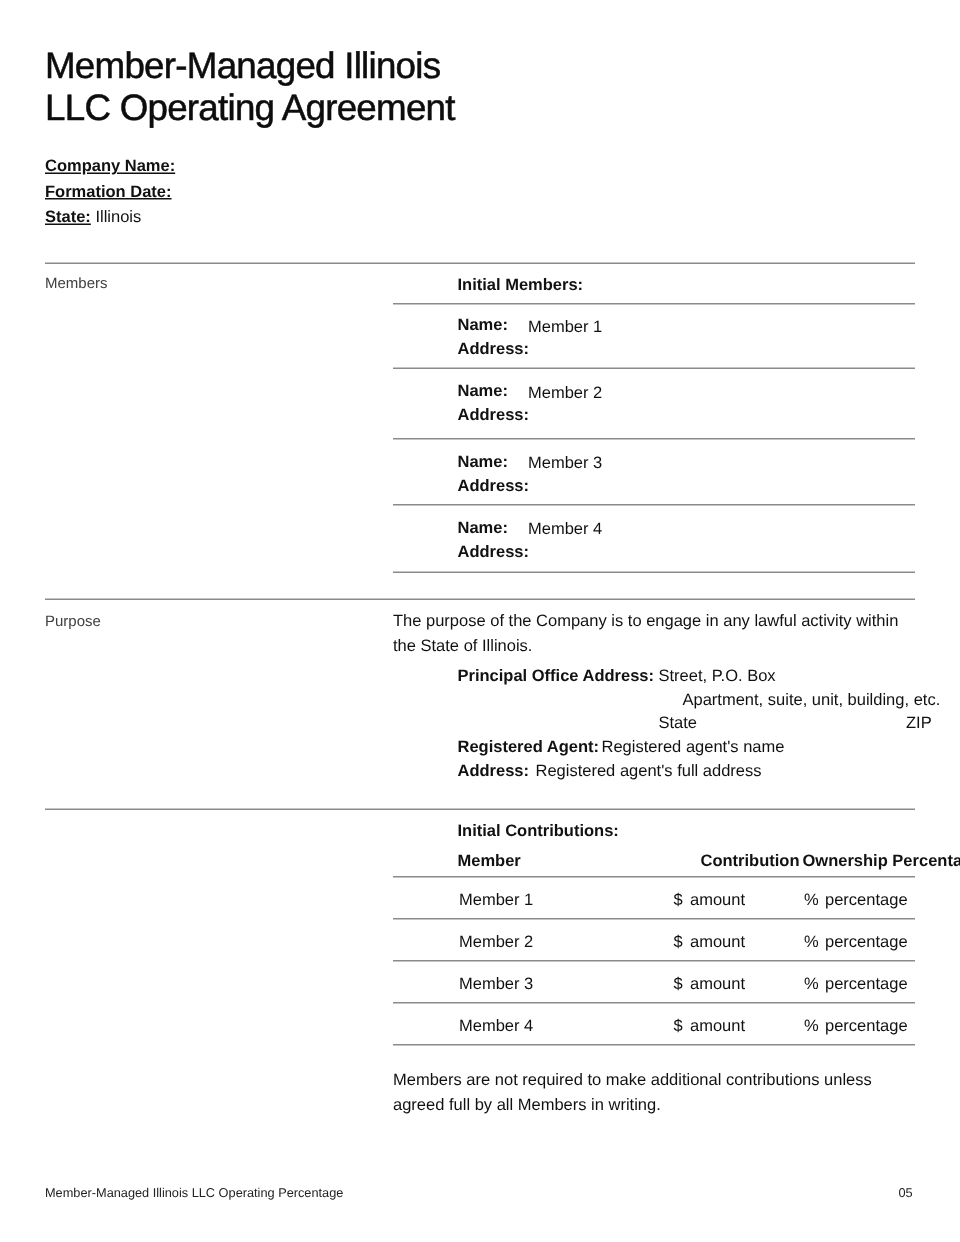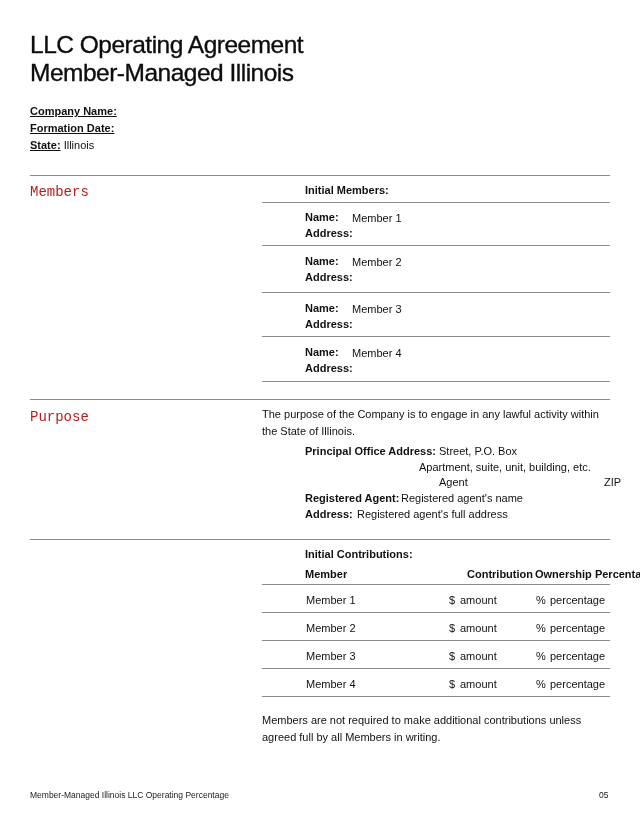--- a/index.html
+++ b/index.html
@@ -21,37 +21,37 @@
   .title .line { display: block; }
 
   .meta { position: absolute; left: 30px; top: 103px; font-size: 11px; line-height: 17px; }
   .meta .row { display: block; }
   .meta b { font-weight: bold; text-decoration: underline; }
 
   .rule-full { position: absolute; left: 30px; width: 580px; height: 1px; background: #8a8a8a; }
   .rule { position: absolute; left: 262px; width: 348px; height: 1px; background: #8a8a8a; }
 
   .section-label {
-    position: absolute; left: 30px; font-size: 14px; color: #b91c1c; font-family: Liberation Mono, monospace;
+    position: absolute; left: 30px; font-size: 10px; color: #404040;
   }
 
   .txt { position: absolute; font-size: 11px; line-height: 14px; color: #111; white-space: nowrap; margin-left: 43px; }
   .bold { font-weight: bold; }
   .para { position: absolute; left: 262px; width: 348px; font-size: 11px; line-height: 16.5px; white-space: normal; }
 
   .footer { position: absolute; top: 790px; font-size: 8.5px; color: #222; }
 </style>
 </head>
 <body>
 
 <div class="page">
 
   <h1 class="title">
+    <span class="line">Member-Managed Illinois</span>
     <span class="line">LLC Operating Agreement</span>
-    <span class="line">Member-Managed Illinois</span>
   </h1>
 
   <div class="meta">
     <span class="row">
       <b>Company Name:</b>
       <span></span>
     </span>
     <span class="row">
       <b>Formation Date:</b>
       <span></span>
@@ -98,22 +98,22 @@
     <span class="txt" style="left:310px; top:361px"></span>
   </div>
   <div class="rule" style="top:381px"></div>
 
   <div class="rule-full" style="top:399px"></div>
   <div class="section-label" style="top:409px">Purpose</div>
   <div class="para" style="top:406px">The purpose of the Company is to engage in any lawful activity within the State of Illinois.</div>
 
   <span class="txt bold" style="left:262px; top:444px">Principal Office Address:</span>
   <span class="txt" style="left:396px; top:444px">Street, P.O. Box</span>
-  <span class="txt" style="left:376px; top:460px">Apartment, suite, unit, building, etc.</span>
-  <span class="txt" style="left:396px; top:475px">Agent</span>
+  <span class="txt" style="left:412px; top:460px">Apartment, suite, unit, building, etc.</span>
+  <span class="txt" style="left:396px; top:475px">State</span>
   <span class="txt" style="left:561px; top:475px">ZIP</span>
 
   <span class="txt bold" style="left:262px; top:491px">Registered Agent:</span>
   <span class="txt" style="left:358px; top:491px">Registered agent's name</span>
   <span class="txt bold" style="left:262px; top:507px">Address:</span>
   <span class="txt" style="left:314px; top:507px">Registered agent's full address</span>
 
   <div class="rule-full" style="top:539px"></div>
   <div class="txt bold" style="left:262px; top:547px">Initial Contributions:</div>
 

